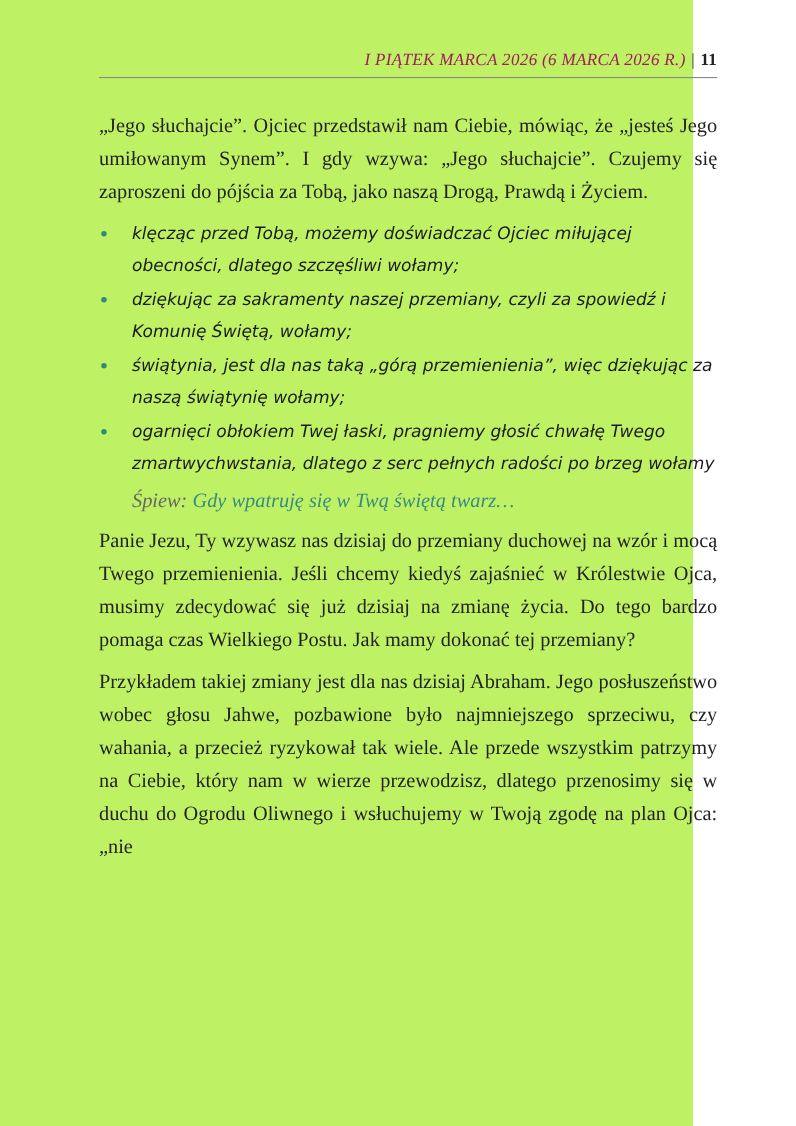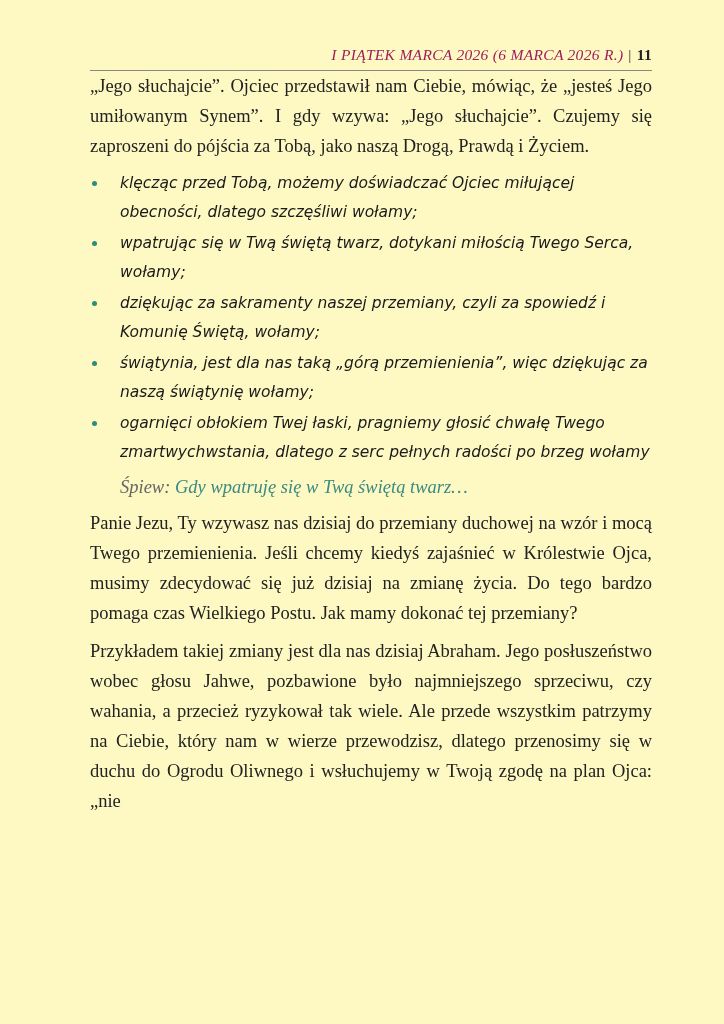--- a/index.html
+++ b/index.html
@@ -1,28 +1,28 @@
 <!DOCTYPE html>
 <html><head>
 <meta charset="utf-8">
 <style>
   html, body { margin: 0; padding: 0; background: #ffffff; }
   body { width: 724px; height: 1024px; position: relative; overflow: hidden; }
-  .page { position: absolute; left: 0; top: 0; width: 724px; height: 1024px; background: #fef9c3; }
+  .page { position: absolute; left: 0; top: 0; width: 630px; height: 1024px; background: #bef264; }
   .header {
     position: absolute; left: 90px; top: 46px; width: 562px; height: 22px;
     text-align: right;
     font-family: "Liberation Serif", "DejaVu Serif", serif;
     font-size: 15.5px; font-style: italic; color: #a01d5c; letter-spacing: 0.3px;
   }
   .header .sep { color: #333; font-style: normal; margin: 0 5px; }
   .header .pnum { color: #222; font-style: normal; font-weight: bold; }
   .rule { position: absolute; left: 90px; top: 70px; width: 562px; height: 1px; background: #888; }
   .body {
-    position: absolute; left: 90px; top: 71px; width: 562px;
+    position: absolute; left: 90px; top: 100px; width: 562px;
     font-family: "Liberation Serif", "DejaVu Serif", serif;
     font-size: 18.5px; line-height: 30px; color: #222;
   }
   .p { margin: 0 0 8px 0; text-align: justify; }
   .accent { color: #3a8a82; font-style: italic; }
   ul.inv { list-style: none; margin: 0 0 6px 0; padding: 0; }
   ul.inv li {
     position: relative; padding-left: 30px;
     font-family: "DejaVu Sans", "Liberation Sans", sans-serif;
     font-style: italic; font-size: 15.5px; line-height: 28.5px; color: #1a1a1a;
@@ -44,21 +44,20 @@
   <div class="header">
     <span>I PIĄTEK MARCA 2026 (6 MARCA 2026 R.)</span><span class="sep">|</span><span class="pnum">11</span>
   </div>
   <div class="rule"></div>
 
   <div class="body">
     <p class="p">„Jego słuchajcie”. Ojciec przedstawił nam Ciebie, mówiąc, że „jesteś Jego umiłowanym Synem”. I gdy wzywa: „Jego słuchajcie”. Czujemy się zaproszeni do pójścia za Tobą, jako naszą Drogą, Prawdą i Życiem.</p>
 
     <ul class="inv">
       <li><span class="bullet"></span><span>klęcząc przed Tobą, możemy doświadczać Ojciec miłującej obecności, dlatego szczęśliwi wołamy;</span></li>
-      <li><span class="bullet"></span><span>wpatrując się w Twą świętą twarz, dotykani miłością Twego Serca, wołamy;</span></li>
       <li><span class="bullet"></span><span>dziękując za sakramenty naszej przemiany, czyli za spowiedź i Komunię Świętą, wołamy;</span></li>
       <li><span class="bullet"></span><span>świątynia, jest dla nas taką „górą przemienienia”, więc dziękując za naszą świątynię wołamy;</span></li>
       <li><span class="bullet"></span><span>ogarnięci obłokiem Twej łaski, pragniemy głosić chwałę Twego zmartwychwstania, dlatego z serc pełnych radości po brzeg wołamy</span></li>
     </ul>
 
     <p class="p song"><span class="lbl">Śpiew: </span><span class="title">Gdy wpatruję się w Twą świętą twarz…</span></p>
 
     <p class="p">Panie Jezu, Ty wzywasz nas dzisiaj do przemiany duchowej na wzór i mocą Twego przemienienia. Jeśli chcemy kiedyś zajaśnieć w Królestwie Ojca, musimy zdecydować się już dzisiaj na zmianę życia. Do tego bardzo pomaga czas Wielkiego Postu. Jak mamy dokonać tej przemiany?</p>
     <p class="p">Przykładem takiej zmiany jest dla nas dzisiaj Abraham. Jego posłuszeństwo wobec głosu Jahwe, pozbawione było najmniejszego sprzeciwu, czy wahania, a przecież ryzykował tak wiele. Ale przede wszystkim patrzymy na Ciebie, który nam w wierze przewodzisz, dlatego przenosimy się w duchu do Ogrodu Oliwnego i wsłuchujemy w Twoją zgodę na plan Ojca: „nie</p>
   </div>

